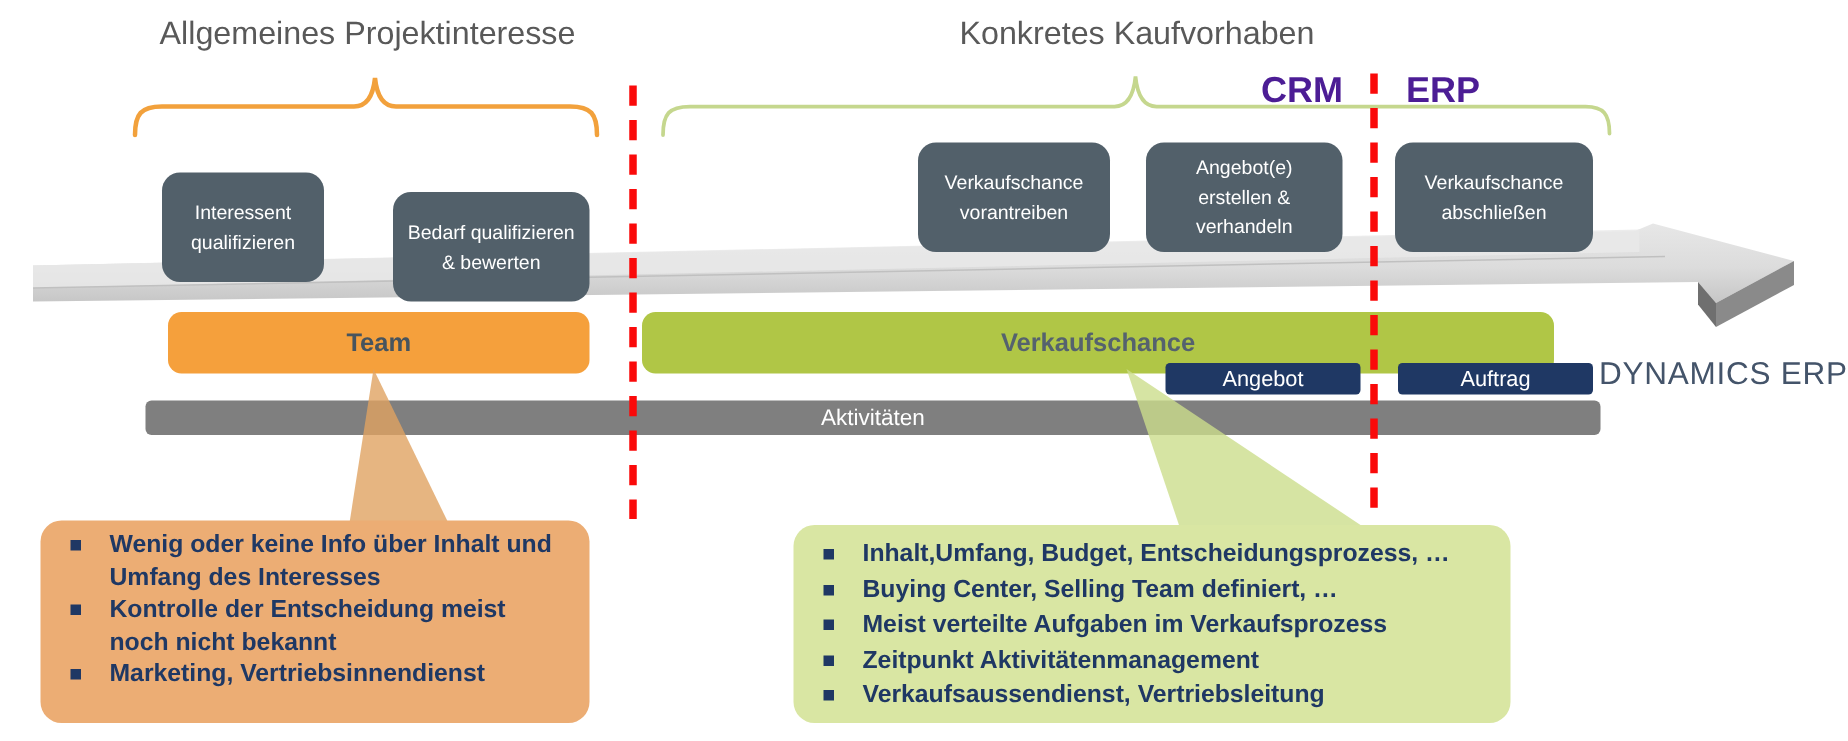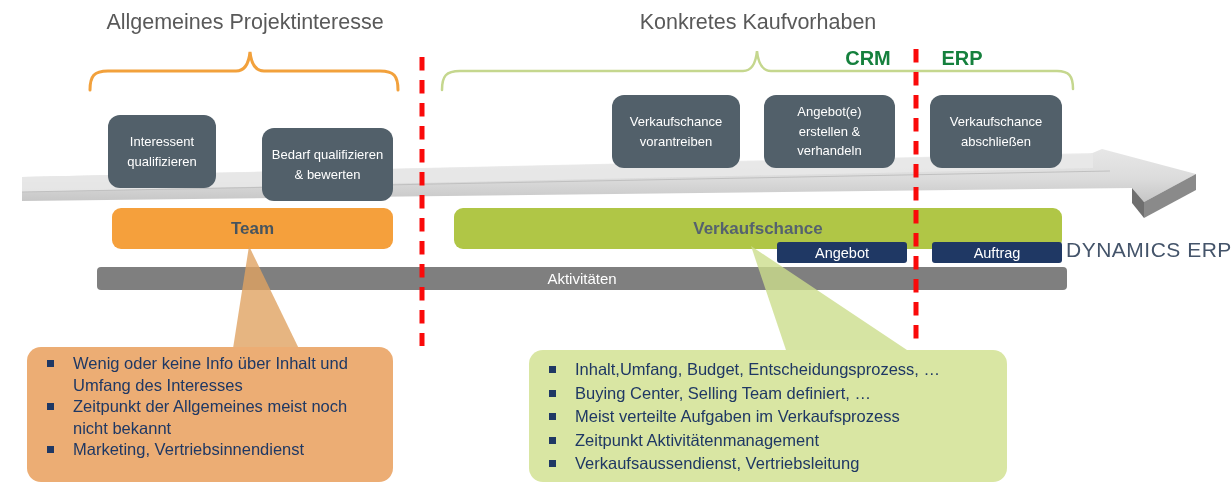--- a/index.html
+++ b/index.html
@@ -12,22 +12,22 @@
   .z-front { z-index:3; }
 
   .phase-header {
     position:absolute; top:10px; color:#595959; font-size:21.5px;
     text-align:center; white-space:nowrap; z-index:2;
   }
   .phase-left  { left:100px; width:290px; }
   .phase-right { left:610px; width:296px; }
 
   .sys-label {
-    position:absolute; top:47px; color:#15803d; font-weight:bold;
-    font-size:20px; text-align:center; z-index:2; white-space:nowrap;
+    position:absolute; top:47px; color:#4c1d95; font-weight:bold;
+    font-size:24px; text-align:center; z-index:2; white-space:nowrap;
   }
   .crm { left:838px; width:60px; }
   .erp { left:936px; width:52px; }
 
   .step-box {
     position:absolute; top:95px; height:73px; box-sizing:border-box;
     background:#52606a; border-radius:12px; color:#ffffff;
     font-size:13px; line-height:1.5; text-align:center;
     display:flex; align-items:center; justify-content:center;
     padding:2px 7px; z-index:2;
@@ -40,21 +40,21 @@
   .sb6 { left:930px; width:132px; }
 
   .bar { position:absolute; box-sizing:border-box; z-index:2;
          display:flex; align-items:center; justify-content:center; }
   .bar-lead {
     left:112px; top:208px; width:281px; height:41px;
     background:#f5a03c; border-radius:9px;
     color:#47545e; font-size:17px; font-weight:bold;
   }
   .bar-chance {
-    left:454px; top:208px; width:608px; height:41px;
+    left:428px; top:208px; width:608px; height:41px;
     background:#b0c646; border-radius:9px;
     color:#55626e; font-size:17px; font-weight:bold;
   }
   .bar-navy {
     top:242px; width:130px; height:21px; background:#1f3864;
     border-radius:3px; color:#ffffff; font-size:14.5px;
   }
   .bar-angebot { left:777px; }
   .bar-auftrag { left:932px; }
   .dynamics {
@@ -65,21 +65,21 @@
     left:97px; top:267px; width:970px; height:23px;
     background:#7f7f7f; border-radius:4px; color:#ffffff; font-size:15px;
   }
   .bar-firmen {
     left:100px; top:296px; width:963px; height:22px;
     background:#bdd7ee; border-radius:4px; color:#595959; font-size:15px;
   }
 
   .callout {
     position:absolute; box-sizing:border-box; border-radius:14px; z-index:4;
-    color:#1f3864; font-weight:normal;
+    color:#1f3864; font-weight:bold;
   }
   .callout ul { list-style:none; margin:0; padding:0; }
   .callout li {
     position:relative; padding-left:30px; font-size:16.5px; line-height:21.5px;
   }
   .callout li::before {
     content:""; position:absolute; left:4px; top:7px;
     width:7px; height:7px; background:#1f3864;
   }
   .callout-lead {
@@ -142,21 +142,21 @@
   <svg class="layer z-front" width="1232" height="494" viewBox="0 0 1232 494">
     <polygon points="249,246 232,355 302,355" fill="#e0a262" opacity="0.8"></polygon>
     <polygon points="751,246 788,356 916,356" fill="#ccdd8c" opacity="0.8"></polygon>
     <line x1="422" y1="57" x2="422" y2="346" stroke="#fa0a0a" stroke-width="5" stroke-dasharray="13.5 9.5"></line>
     <line x1="916" y1="49" x2="916" y2="341" stroke="#fa0a0a" stroke-width="5" stroke-dasharray="13.5 9.5"></line>
   </svg>
 
   <div class="callout callout-lead">
     <ul>
       <li>Wenig oder keine Info über Inhalt und Umfang des Interesses</li>
-      <li>Zeitpunkt der Allgemeines meist noch nicht bekannt</li>
+      <li>Kontrolle der Entscheidung meist noch nicht bekannt</li>
       <li>Marketing, Vertriebsinnendienst</li>
     </ul>
   </div>
   <div class="callout callout-chance">
     <ul>
       <li>Inhalt,Umfang, Budget, Entscheidungsprozess, …</li>
       <li>Buying Center, Selling Team definiert, …</li>
       <li>Meist verteilte Aufgaben im Verkaufsprozess</li>
       <li>Zeitpunkt Aktivitätenmanagement</li>
       <li>Verkaufsaussendienst, Vertriebsleitung</li>

